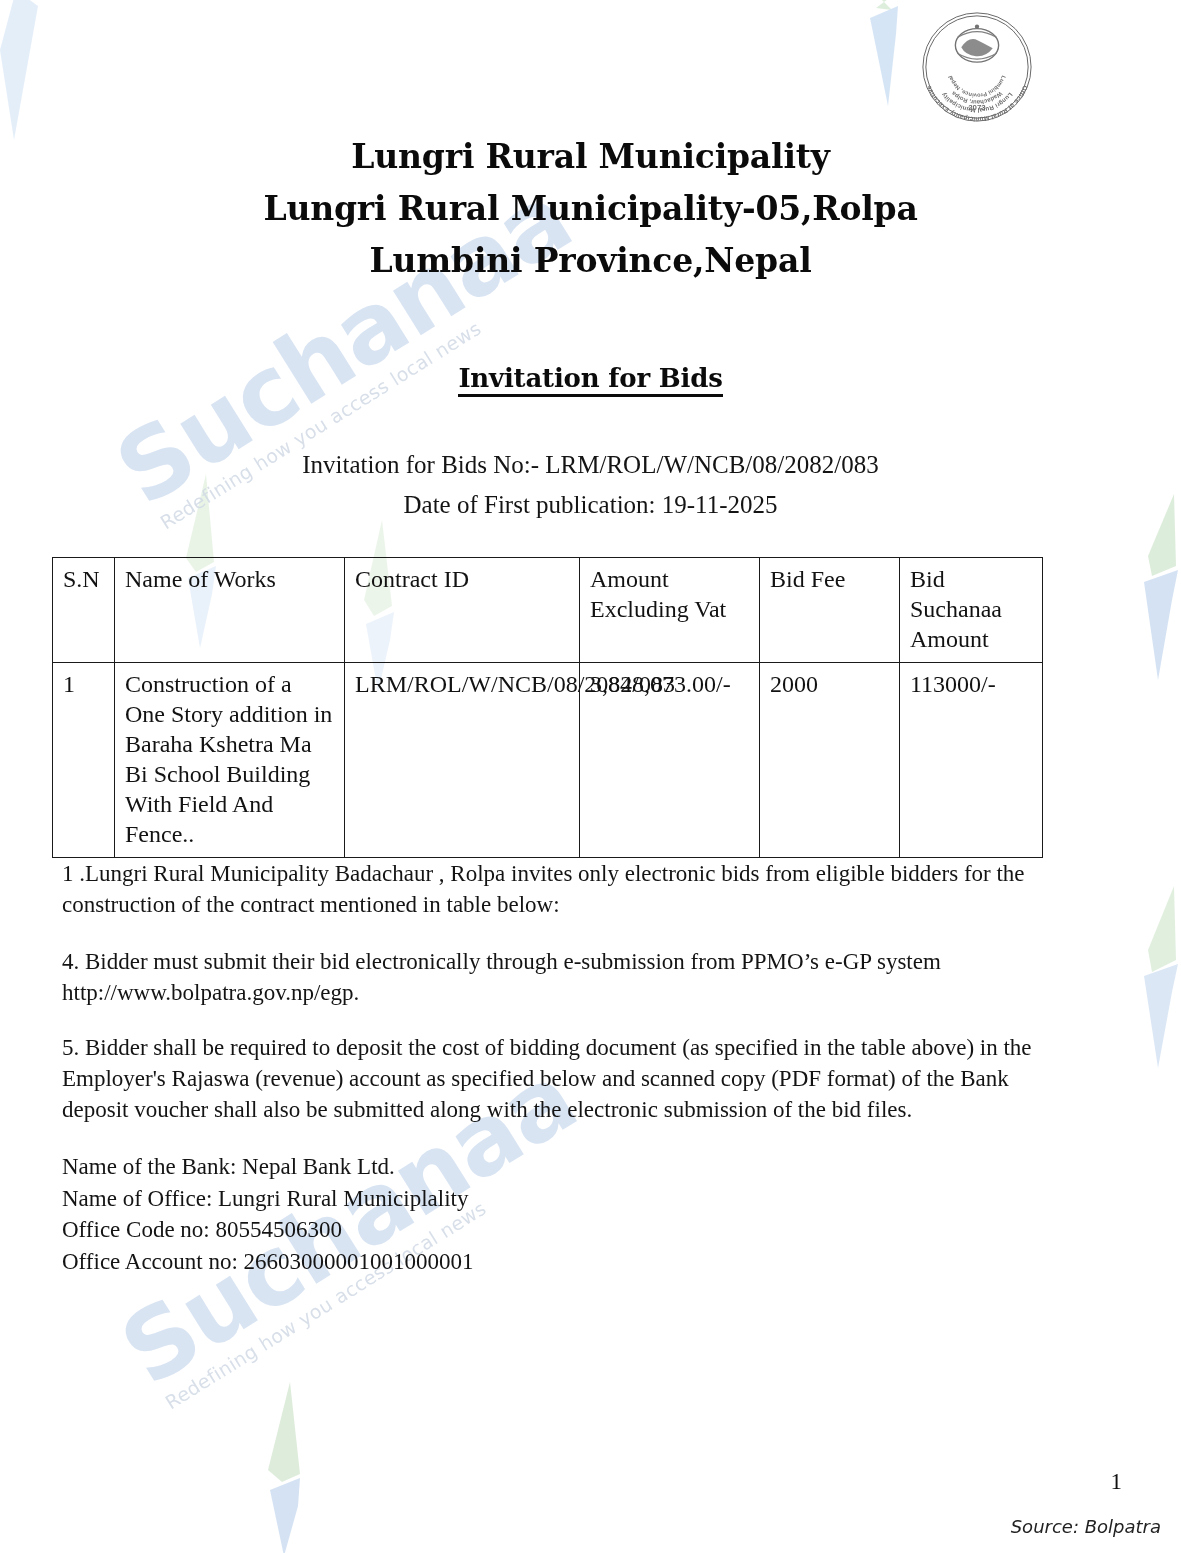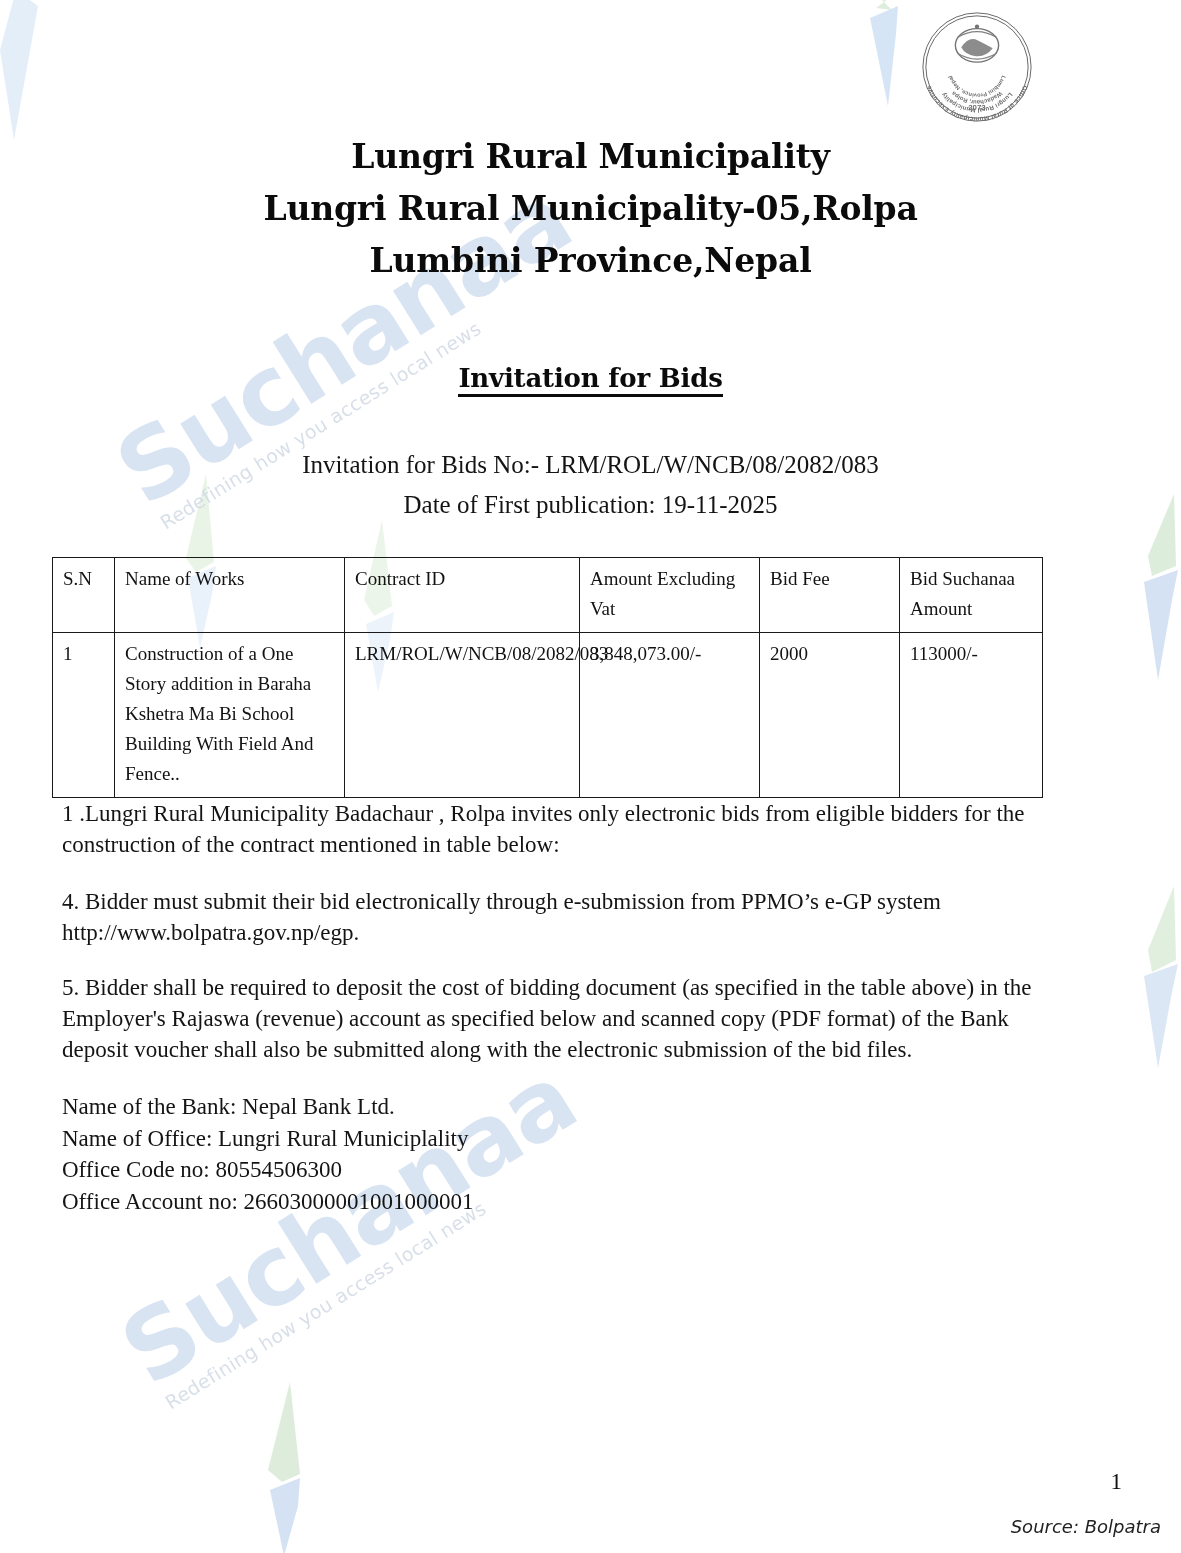--- a/index.html
+++ b/index.html
@@ -116,21 +116,21 @@
   table.bids {
     border-collapse: collapse;
     margin: 32px 0 0 52px;
     width: 990px;
     table-layout: fixed;
   }
   table.bids td {
     border: 1.6px solid #1a1a1a;
     vertical-align: top;
     padding: 6px 8px 8px 10px;
-    font-size: 19px;
+    font-size: 24px;
     line-height: 30px;
     color: #121212;
   }
   .col-sn   { width: 62px; }
   .col-name { width: 230px; }
   .col-cid  { width: 235px; }
   .col-amt  { width: 180px; }
   .col-fee  { width: 140px; }
   .col-sec  { width: 143px; }
 

